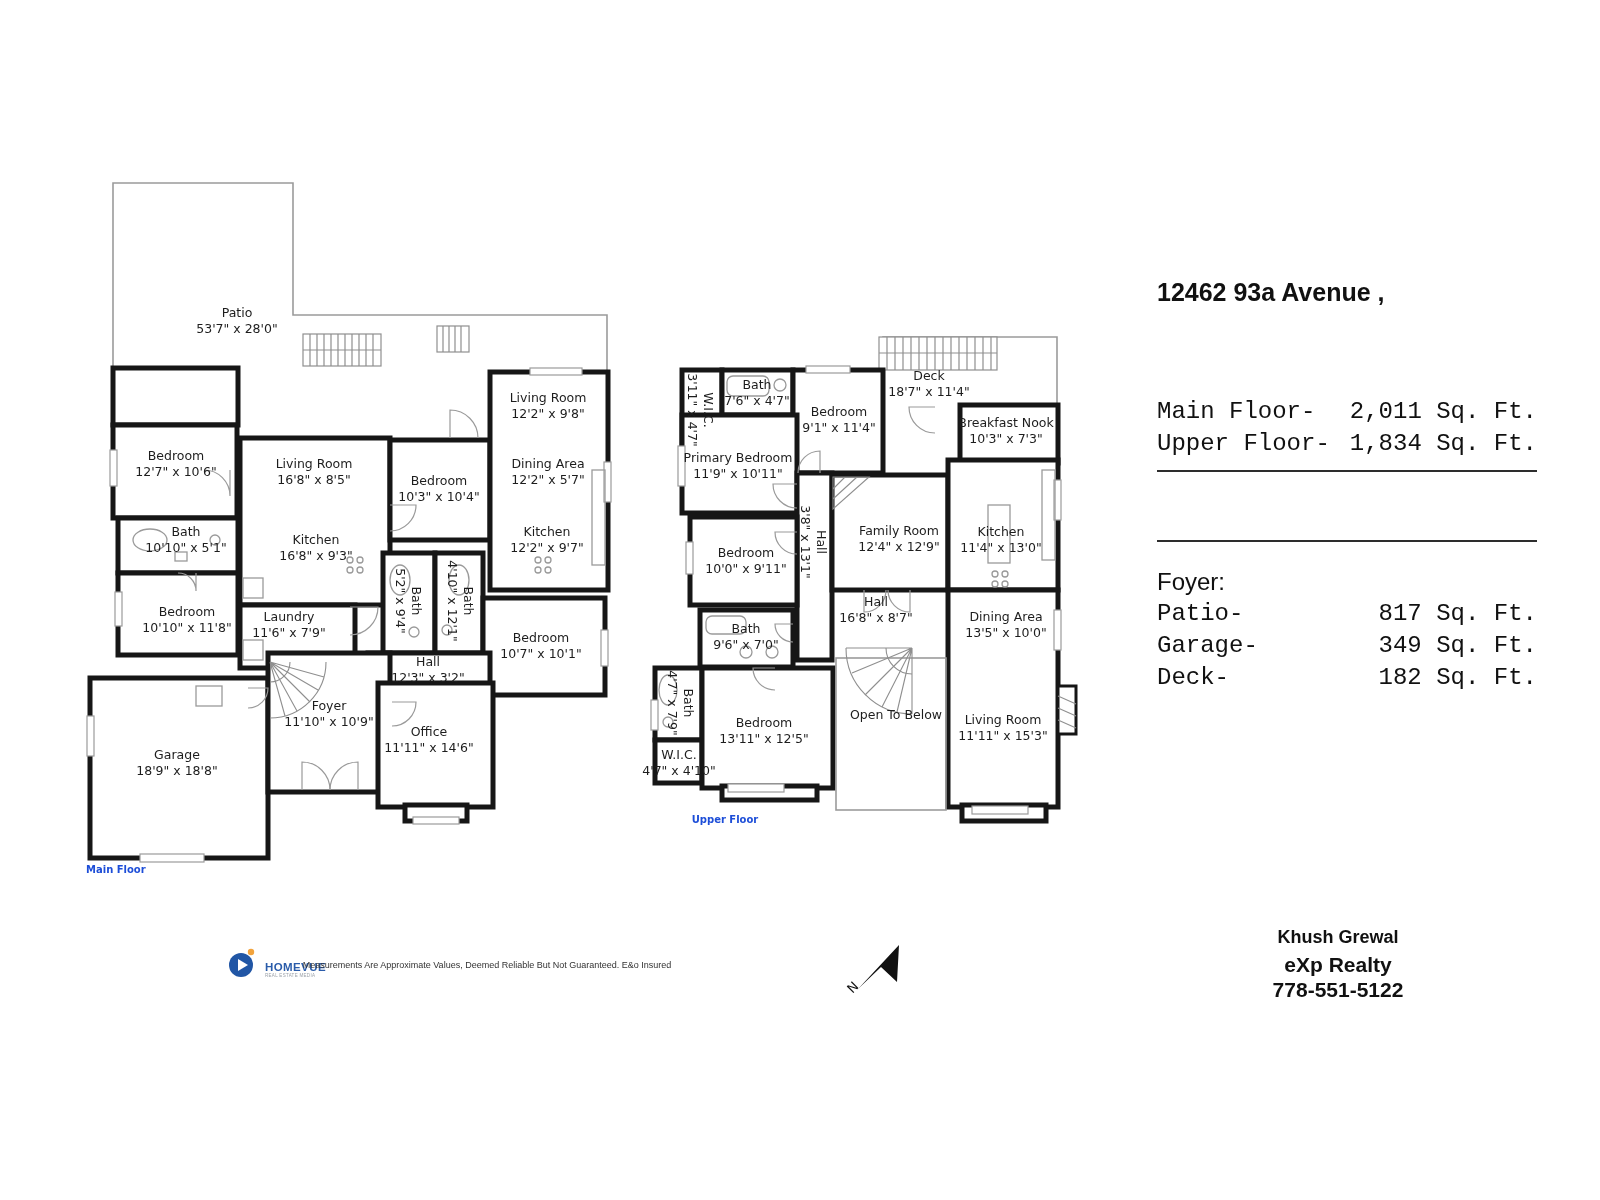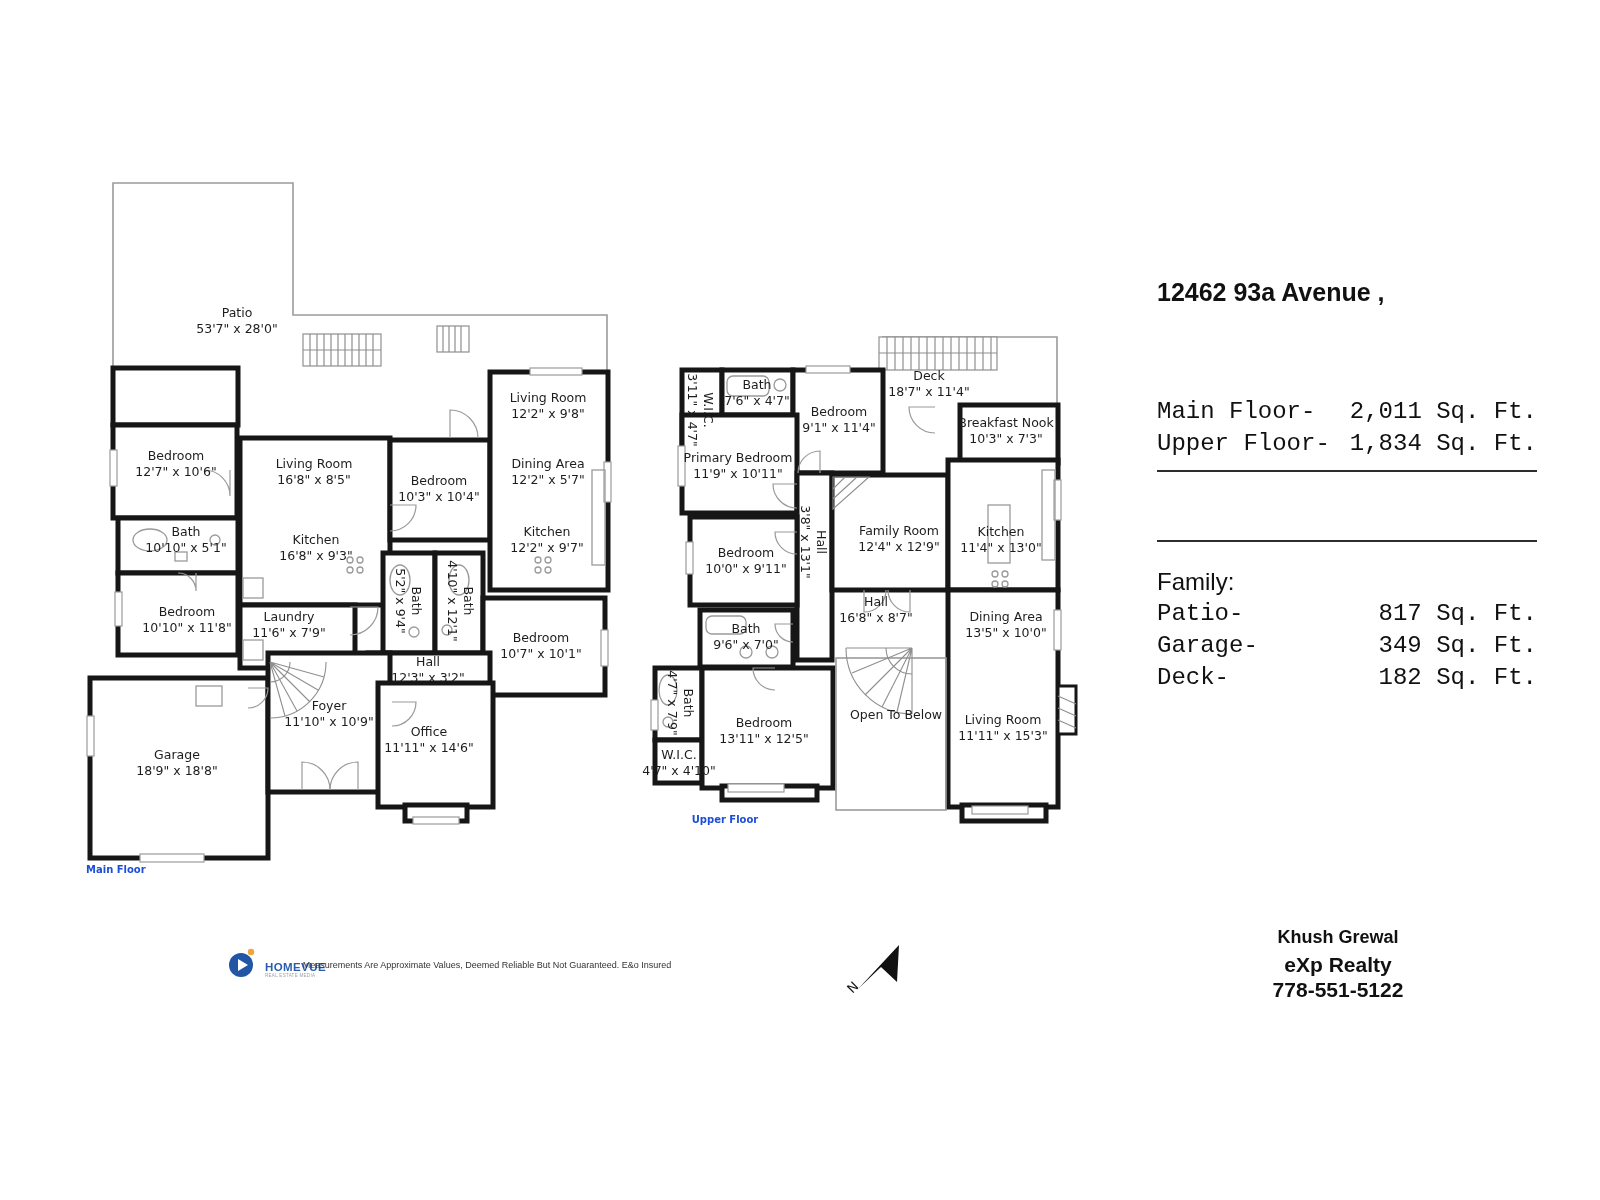--- a/index.html
+++ b/index.html
@@ -374,21 +374,21 @@
   <div class="sumrow" style="top:398px">
     <span>Main Floor-</span>
     <span>2,011 Sq. Ft.</span>
   </div>
   <div class="sumrow" style="top:430px">
     <span>Upper Floor-</span>
     <span>1,834 Sq. Ft.</span>
   </div>
   <div class="sumrule" style="top:470px"></div>
   <div class="sumrule" style="top:540px"></div>
-  <div class="extras-title" style="top:568px">Family:</div>
+  <div class="extras-title" style="top:568px">Foyer:</div>
   <div class="sumrow" style="top:600px">
     <span>Patio-</span>
     <span>817 Sq. Ft.</span>
   </div>
   <div class="sumrow" style="top:632px">
     <span>Garage-</span>
     <span>349 Sq. Ft.</span>
   </div>
   <div class="sumrow" style="top:664px">
     <span>Deck-</span>

